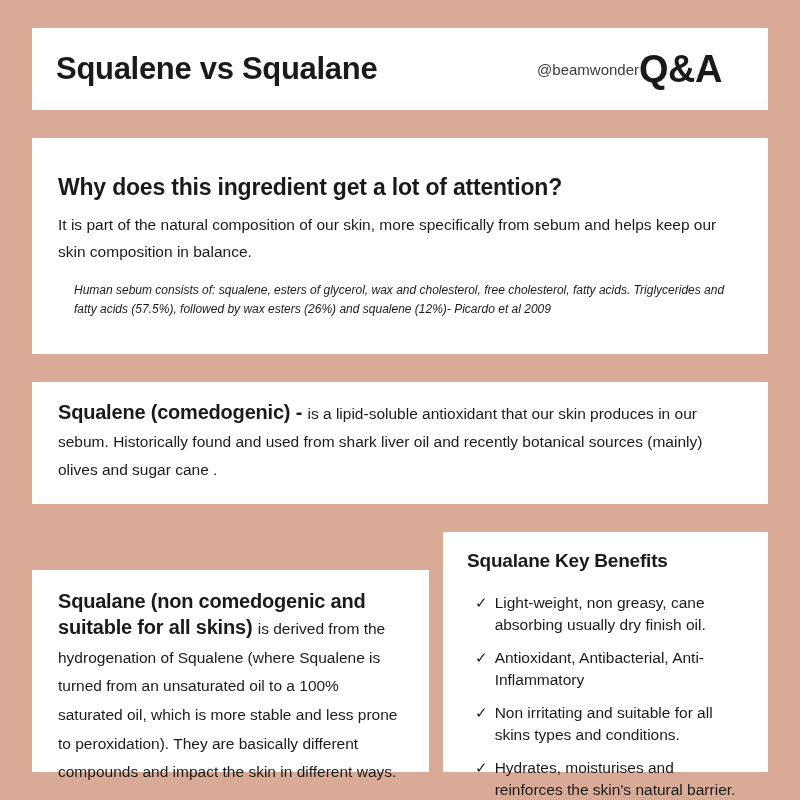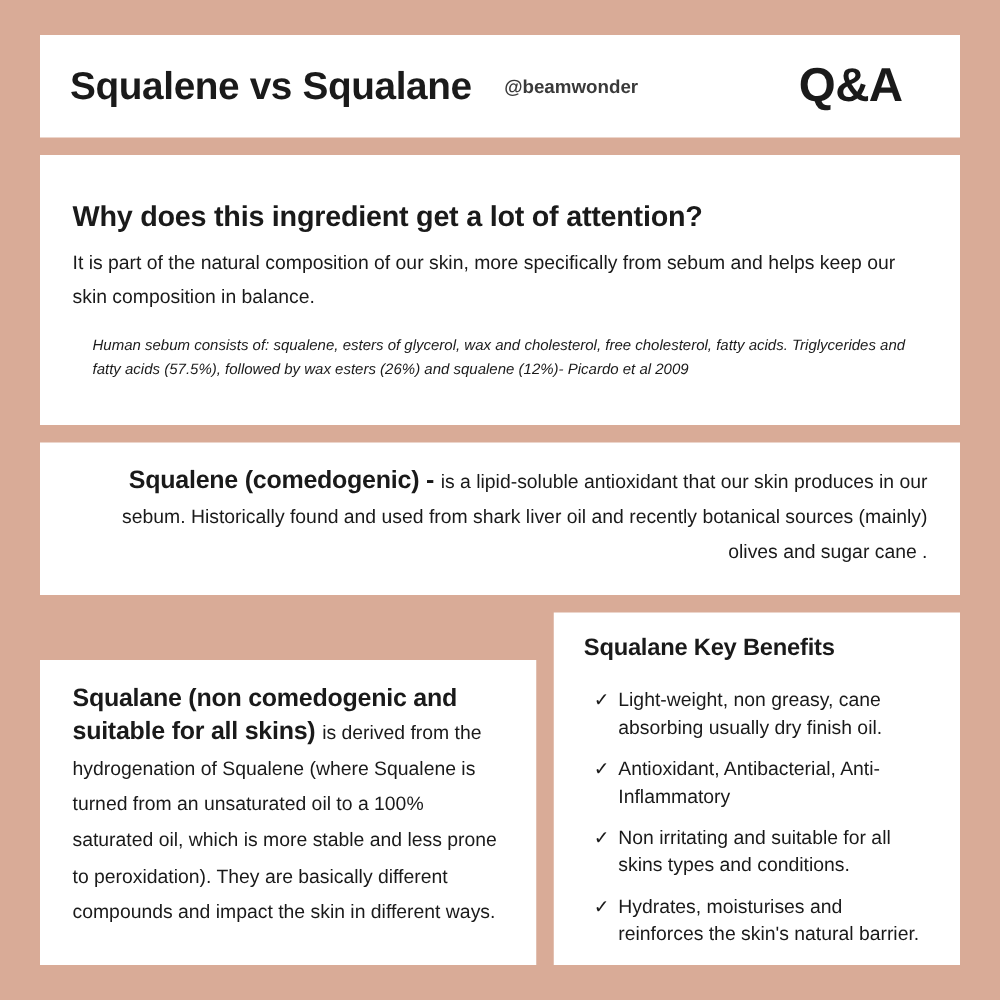--- a/index.html
+++ b/index.html
@@ -14,21 +14,21 @@
     color: #1a1a1a;
     overflow: hidden;
   }
   .page {
     width: 800px;
     height: 800px;
     box-sizing: border-box;
     padding: 28px 32px;
     display: flex;
     flex-direction: column;
-    gap: 14px;
+    gap: 28px;
   }
   .card {
     background: #ffffff;
     box-sizing: border-box;
   }
 
   
   .header {
     height: 82px;
     display: flex;
@@ -37,25 +37,24 @@
     flex: 0 0 auto;
   }
   .header-title {
     font-size: 31px;
     font-weight: 700;
     letter-spacing: -0.3px;
     white-space: nowrap;
   }
   .header-handle {
     flex: 1 1 auto;
-    text-align: left;
+    text-align: right;
     font-size: 15px;
     color: #3a3a3a;
     padding-left: 26px;
-    font-weight: bold;
   }
   .header-qa {
     font-size: 38px;
     font-weight: 800;
     letter-spacing: -0.5px;
     padding-right: 22px;
   }
 
   
   .section-attention {
@@ -77,21 +76,20 @@
     font-size: 12px;
     font-style: italic;
     line-height: 1.55;
     margin: 16px;
   }
 
   
   .section-squalene {
     flex: 0 0 auto;
     padding: 18px 26px 20px 26px;
-    text-align: right;
   }
   .sq-lead {
     font-size: 20px;
     font-weight: 700;
     letter-spacing: -0.2px;
   }
   .sq-text {
     font-size: 15.5px;
     line-height: 1.8;
   }

